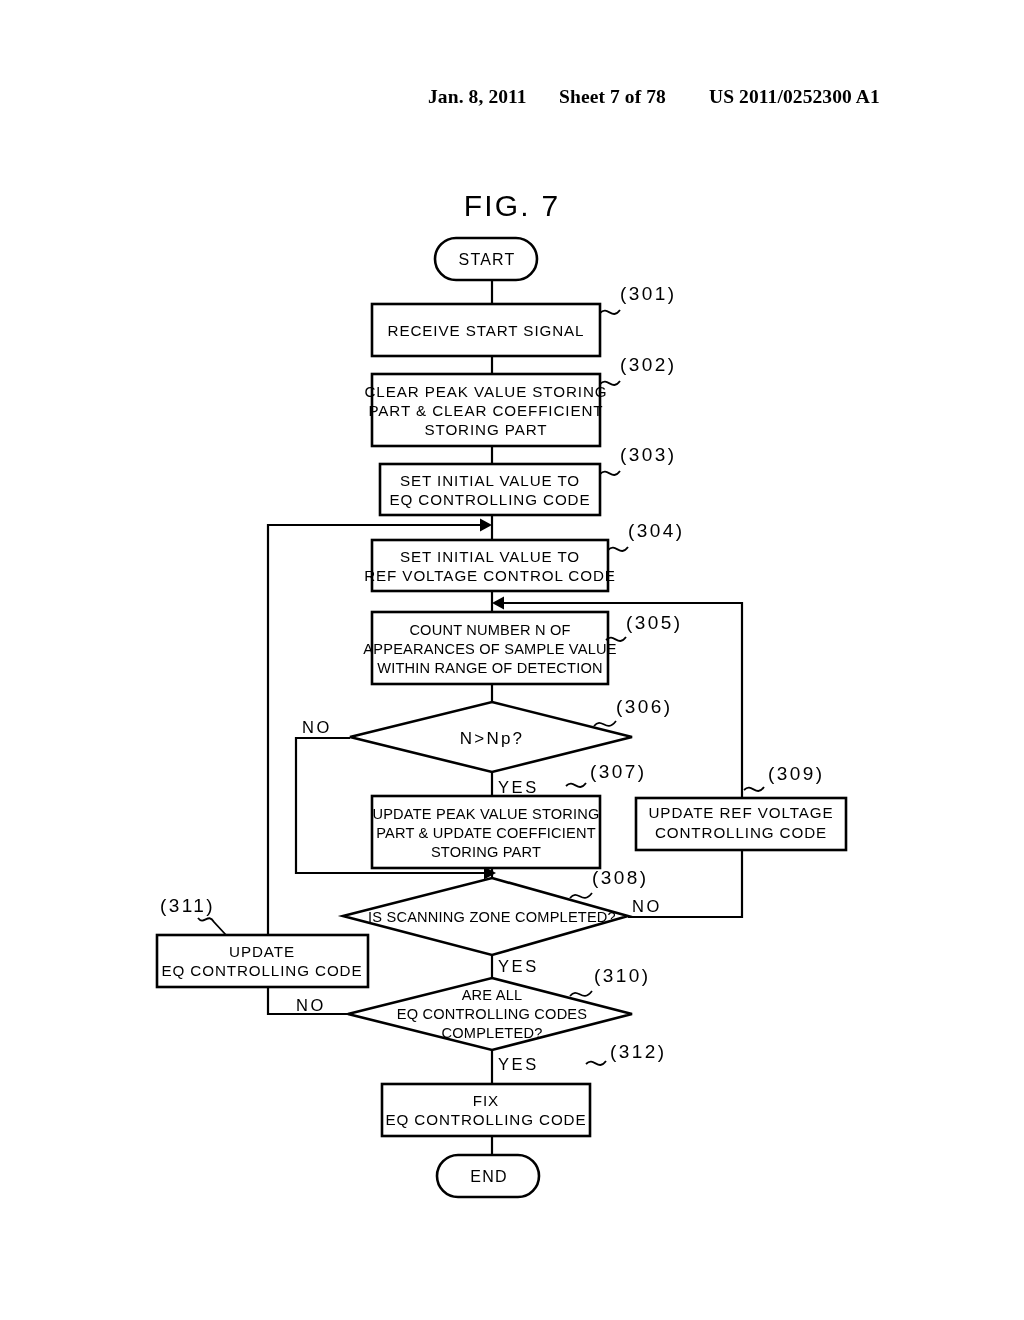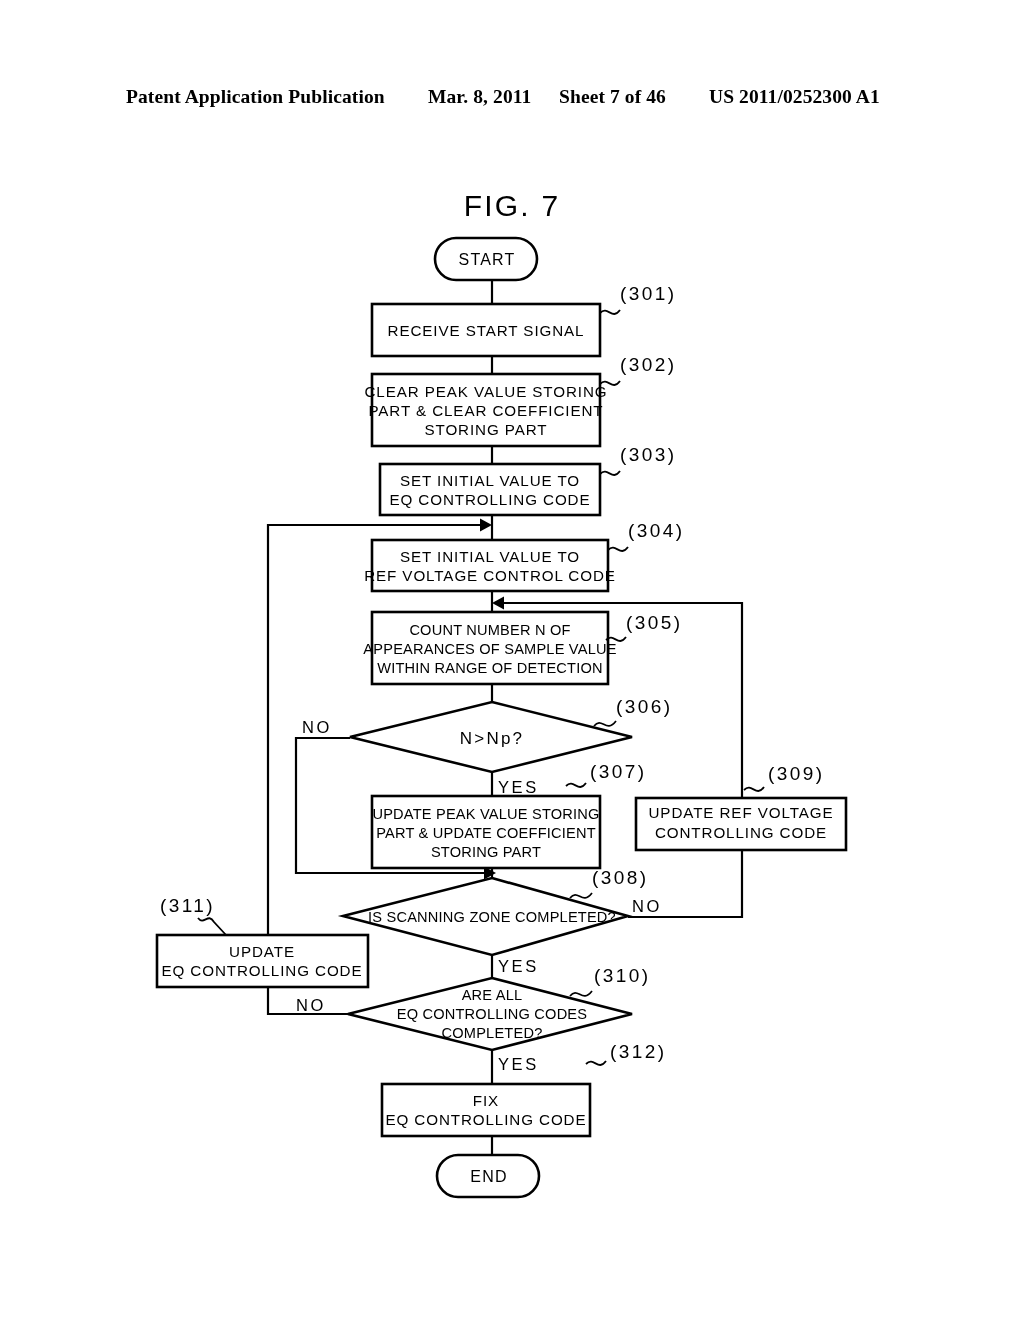--- a/index.html
+++ b/index.html
@@ -108,23 +108,22 @@
     stroke: #000000;
     stroke-width: 1.8;
     fill: none;
   }
   .arrowhead { fill: #000000; stroke: none; }
 </style>
 </head>
 <body>
 
 <div class="page-header">
-  <span class="hdr-pub">Patent Application Publication</span>
-  <span class="hdr-date">Mar. 8, 2011</span>
-  <span class="hdr-sheet">Sheet 7 of 46</span>
+  <span class="hdr-date">Jan. 8, 2011</span>
+  <span class="hdr-sheet">Sheet 7 of 78</span>
   <span class="hdr-patno">US 2011/0252300 A1</span>
 </div>
 
 <div id="figure-area">
 <svg id="flowchart" viewBox="0 0 1024 1320">
 
   <text class="fig-title" x="512" y="216">FIG. 7</text>
 
   <g>
 

